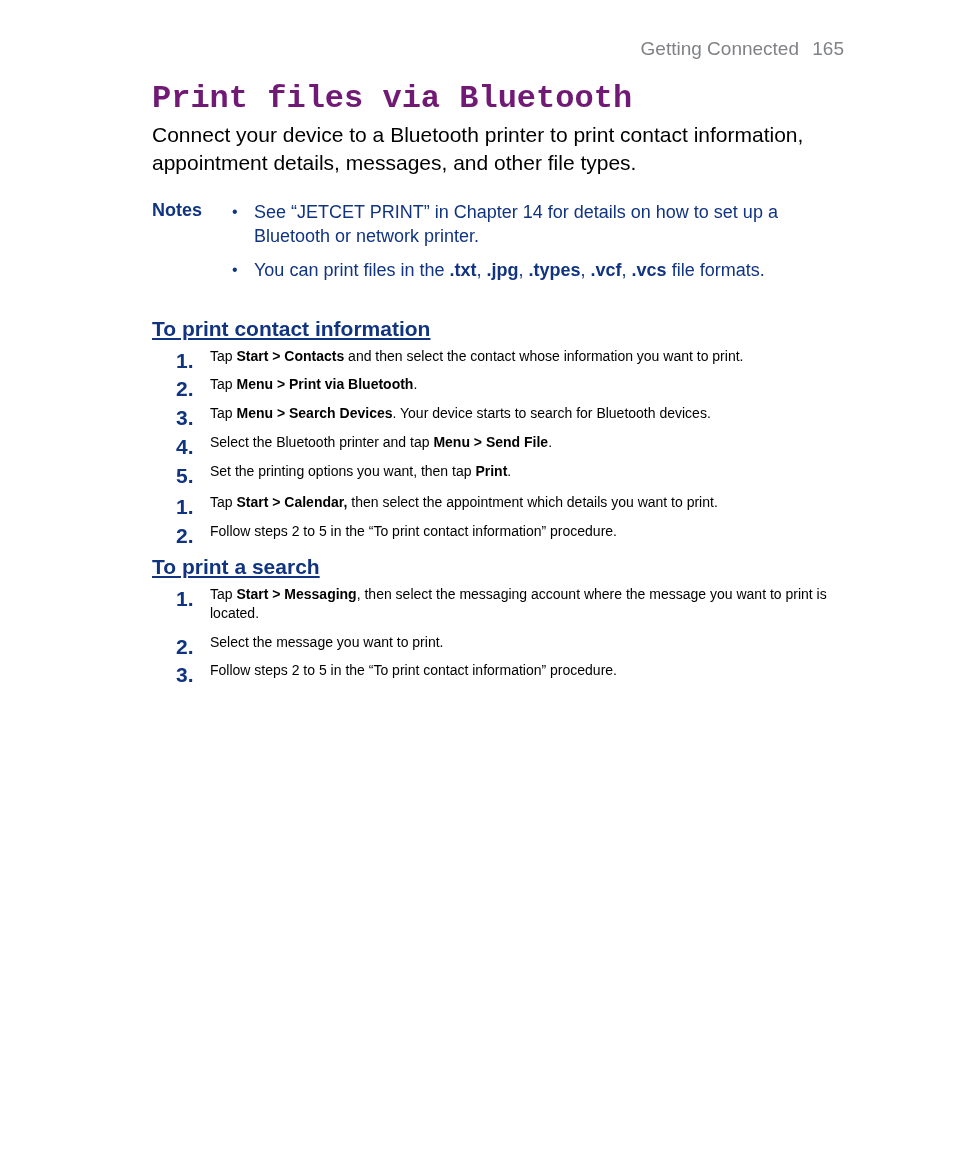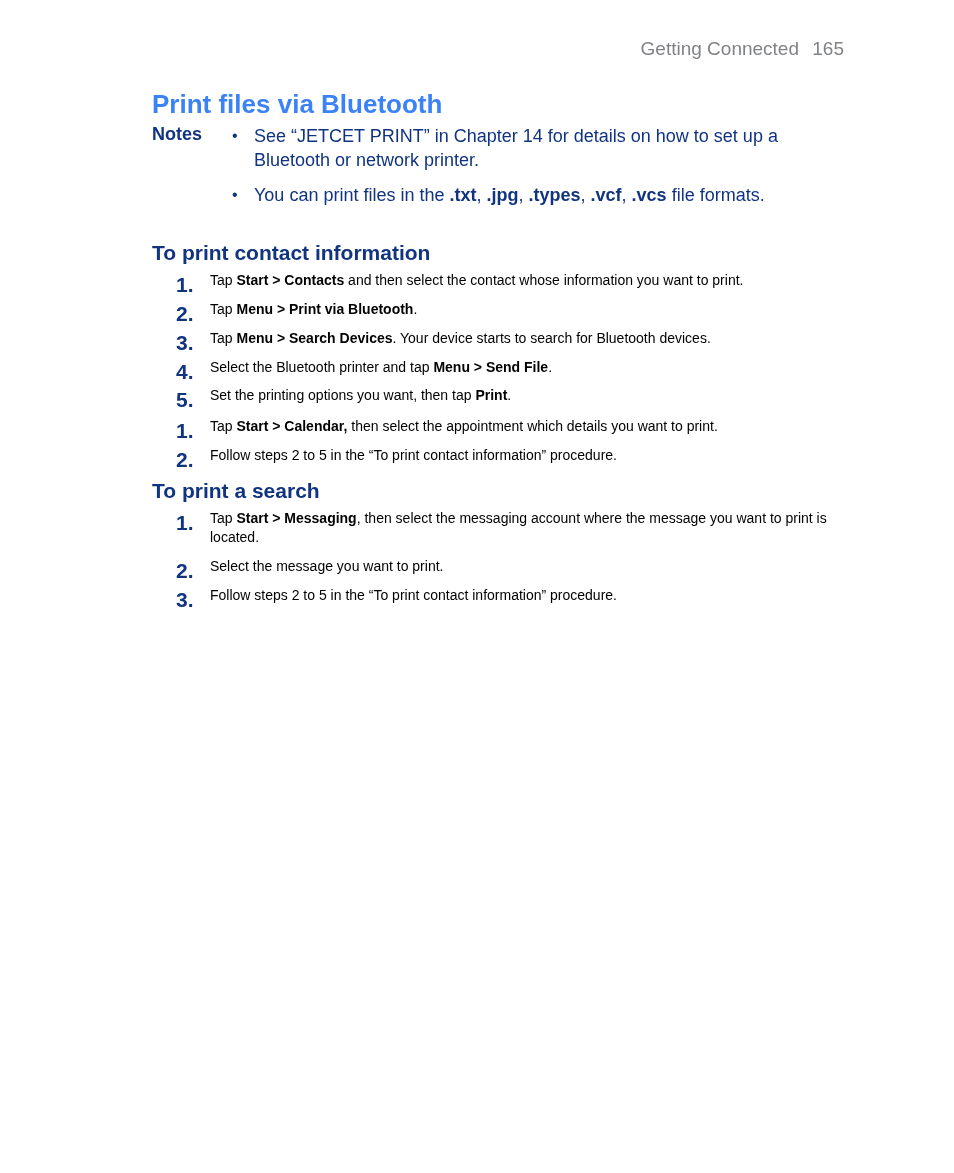--- a/index.html
+++ b/index.html
@@ -11,30 +11,31 @@
     width: 954px;
   }
   .page {
     padding: 38px 110px 60px 152px;
     box-sizing: border-box;
   }
   .running-head {
     text-align: right;
     color: #808285;
     font-size: 19px;
-    margin-bottom: 29px;
+    margin-bottom: 20px;
   }
   .running-head .pagenum {
     margin-left: 8px;
   }
   h1.title {
-    color: #3b82f6;
-    font-size: 26px;
+    color: #701a75;
+    font-size: 32px;
     font-weight: bold;
     margin: 0 0 4px 0;
+    font-family: Liberation Mono, monospace;
   }
   p.lead {
     font-size: 21px;
     line-height: 1.35;
     margin: 0 0 22px 0;
   }
   .notes-block {
     display: flex;
     flex-direction: row;
     font-size: 18px;
@@ -71,20 +72,21 @@
     font-size: 21px;
     line-height: 1.35;
     margin: 0 0 18px 0;
     text-align: justify;
   }
   h2.subhead {
     color: #113481;
     font-size: 21px;
     font-weight: bold;
     margin: 14px 0 6px 0;
+    text-decoration: underline;
   }
   ol.steps {
     list-style: none;
     padding: 0;
     margin: 0 0 12px 0;
     counter-reset: step;
   }
   ol.steps > li {
     counter-increment: step;
     position: relative;
@@ -109,20 +111,21 @@
 
 <div class="page">
 
   <div class="running-head">
     <span>Getting Connected</span>
     <span class="pagenum">165</span>
   </div>
 
   <h1 class="title">Print files via Bluetooth</h1>
 
+  <p class="lead">Connect your device to a Bluetooth printer to print contact information, appointment details, messages, and other file types.</p>
 
   <div class="notes-block">
     <div class="notes-label">Notes</div>
     <div class="notes-list">
         <div class="note-item">
           <div class="bullet">•</div>
           <div class="note-text">See “JETCET PRINT” in Chapter 14 for details on how to set up a Bluetooth or network printer.</div>
         </div>
         <div class="note-item">
           <div class="bullet">•</div>

